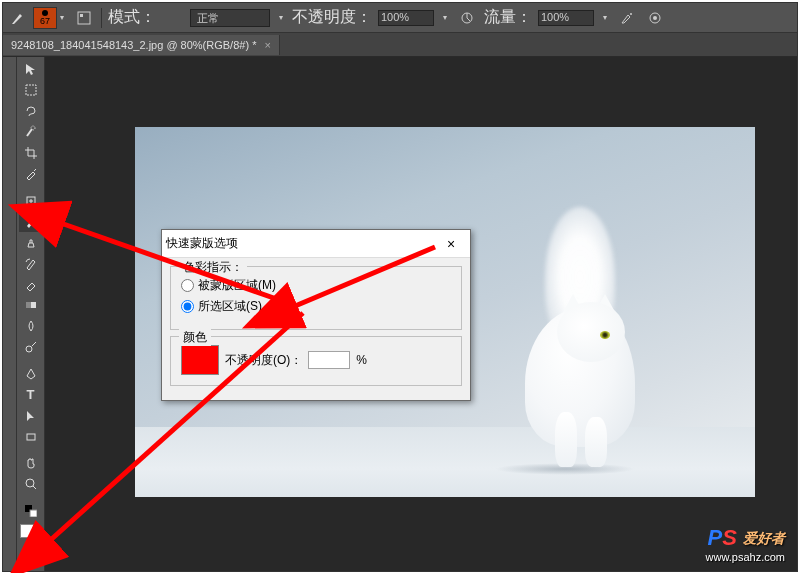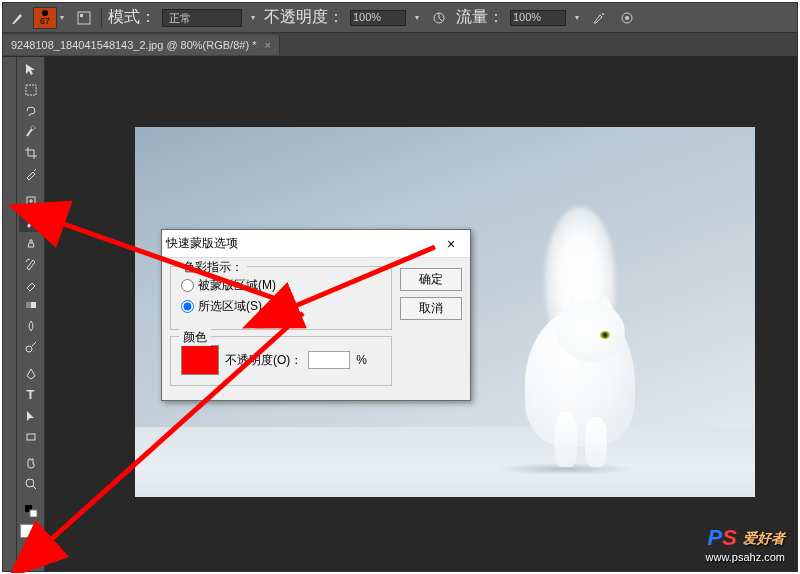--- a/index.html
+++ b/index.html
@@ -4,21 +4,21 @@
 <style>
 * { margin: 0; padding: 0; box-sizing: border-box; font-family: "Microsoft YaHei", sans-serif; }
 body { background: #fff; width: 800px; height: 574px; position: relative; overflow: hidden; }
 .frame { position: absolute; left: 2px; top: 2px; width: 796px; height: 570px; border: 1px solid #333; background: #535353; }
 .options-bar { height: 30px; background: #535353; border-bottom: 1px solid #333; display: flex; align-items: center; padding: 0 6px; gap: 6px; font-size: 11px; color: #e0e0e0; }
 .tool-icon { width: 18px; height: 18px; display: flex; align-items: center; justify-content: center; }
 .brush-preview { background: #c2410c; color: #000; width: 24px; height: 22px; font-size: 9px; text-align: center; display: flex; flex-direction: column; align-items: center; justify-content: center; border: 1px solid #333; }
 .brush-dot { width: 6px; height: 6px; background: #000; border-radius: 50%; }
 .dropdown-arrow { width: 10px; height: 22px; display: flex; align-items: center; justify-content: center; font-size: 8px; color: #ccc; }
 .ob-label { font-size: 16px; }
-.ob-select { background: #3a3a3a; border: 1px solid #222; color: #ccc; padding: 1px 14px 1px 6px; font-size: 11px; height: 18px; }
+.ob-select { background: #3a3a3a; border: 1px solid #222; color: #ccc; padding: 1px 14px 1px 6px; font-size: 11px; height: 18px; margin-left: 28px; }
 .ob-field { background: #3a3a3a; border: 1px solid #222; color: #ccc; padding: 0 2px; font-size: 11px; width: 56px; height: 16px; }
 .ob-divider { width: 1px; height: 20px; background: #333; }
 .ob-iconbtn { width: 22px; height: 22px; display: flex; align-items: center; justify-content: center; color: #ccc; font-size: 13px; }
 .tab-bar { height: 24px; background: #434343; border-bottom: 1px solid #2a2a2a; display: flex; align-items: center; }
 .doc-tab { background: #535353; color: #ddd; font-size: 11px; padding: 4px 8px; display: flex; align-items: center; gap: 8px; border-right: 1px solid #333; }
 .tab-close { color: #aaa; font-size: 11px; }
 .main { position: absolute; top: 54px; left: 0; right: 0; bottom: 0; display: flex; }
 .toolbox-outer { width: 14px; background: #535353; border-right: 1px solid #333; }
 .toolbox { width: 28px; background: #535353; border-right: 1px solid #333; display: flex; flex-direction: column; align-items: center; padding-top: 2px; gap: 0; }
 .tbx-btn { width: 24px; height: 22px; display: flex; align-items: center; justify-content: center; color: #ddd; font-size: 13px; cursor: pointer; position: relative; }
@@ -296,24 +296,20 @@
         <div class="fieldset">
           <div class="fieldset-legend">颜色</div>
           <div class="opacity-row">
             <div class="color-box" style="background:#ff0000"></div>
             <span>不透明度(O)：</span>
             <input class="opacity-input" value="50" style="">
             <span>%</span>
           </div>
         </div>
       </div>
-      <div class="dialog-right">
-        <div class="dlg-btn">确定</div>
-        <div class="dlg-btn">取消</div>
-      </div>
     </div>
   </div>
 
   <svg class="arrow-svg" width="796" height="570">
     <defs>
       <marker id="ah" markerWidth="12" markerHeight="10" refX="2" refY="5" orient="auto">
         <path d="M0 0 L12 5 L0 10 Z" fill="#ff0000"></path>
       </marker>
     </defs>
     <path d="M285 300 L52 218" stroke="#ff0000" stroke-width="5" marker-end="url(#ah)"></path>

